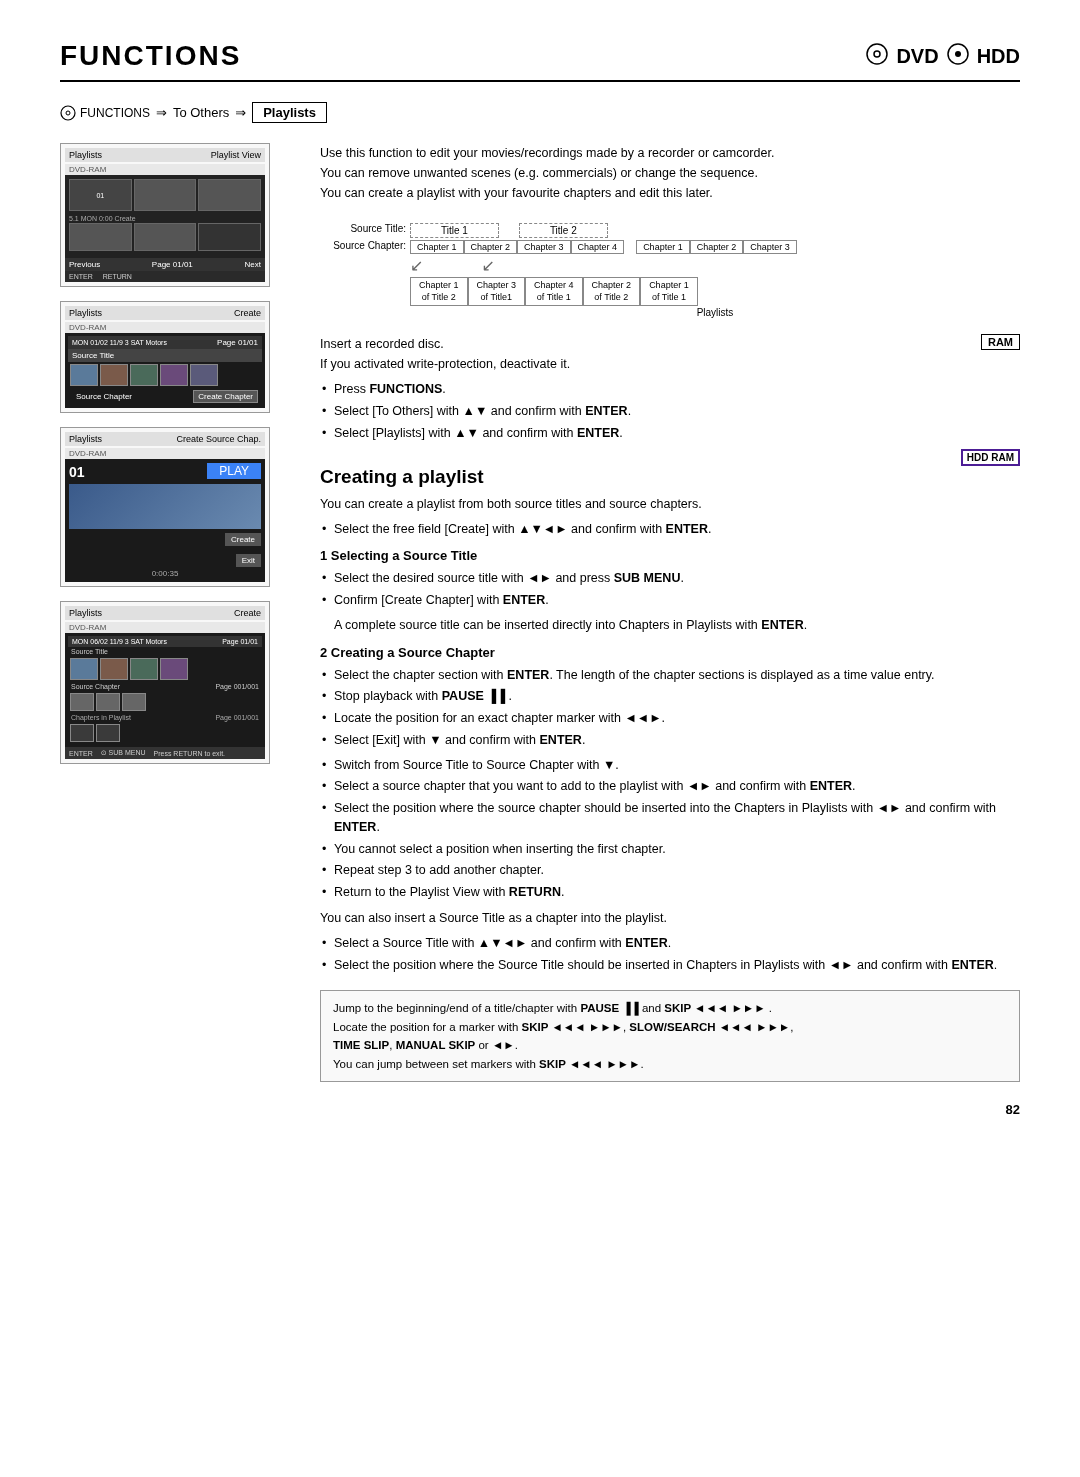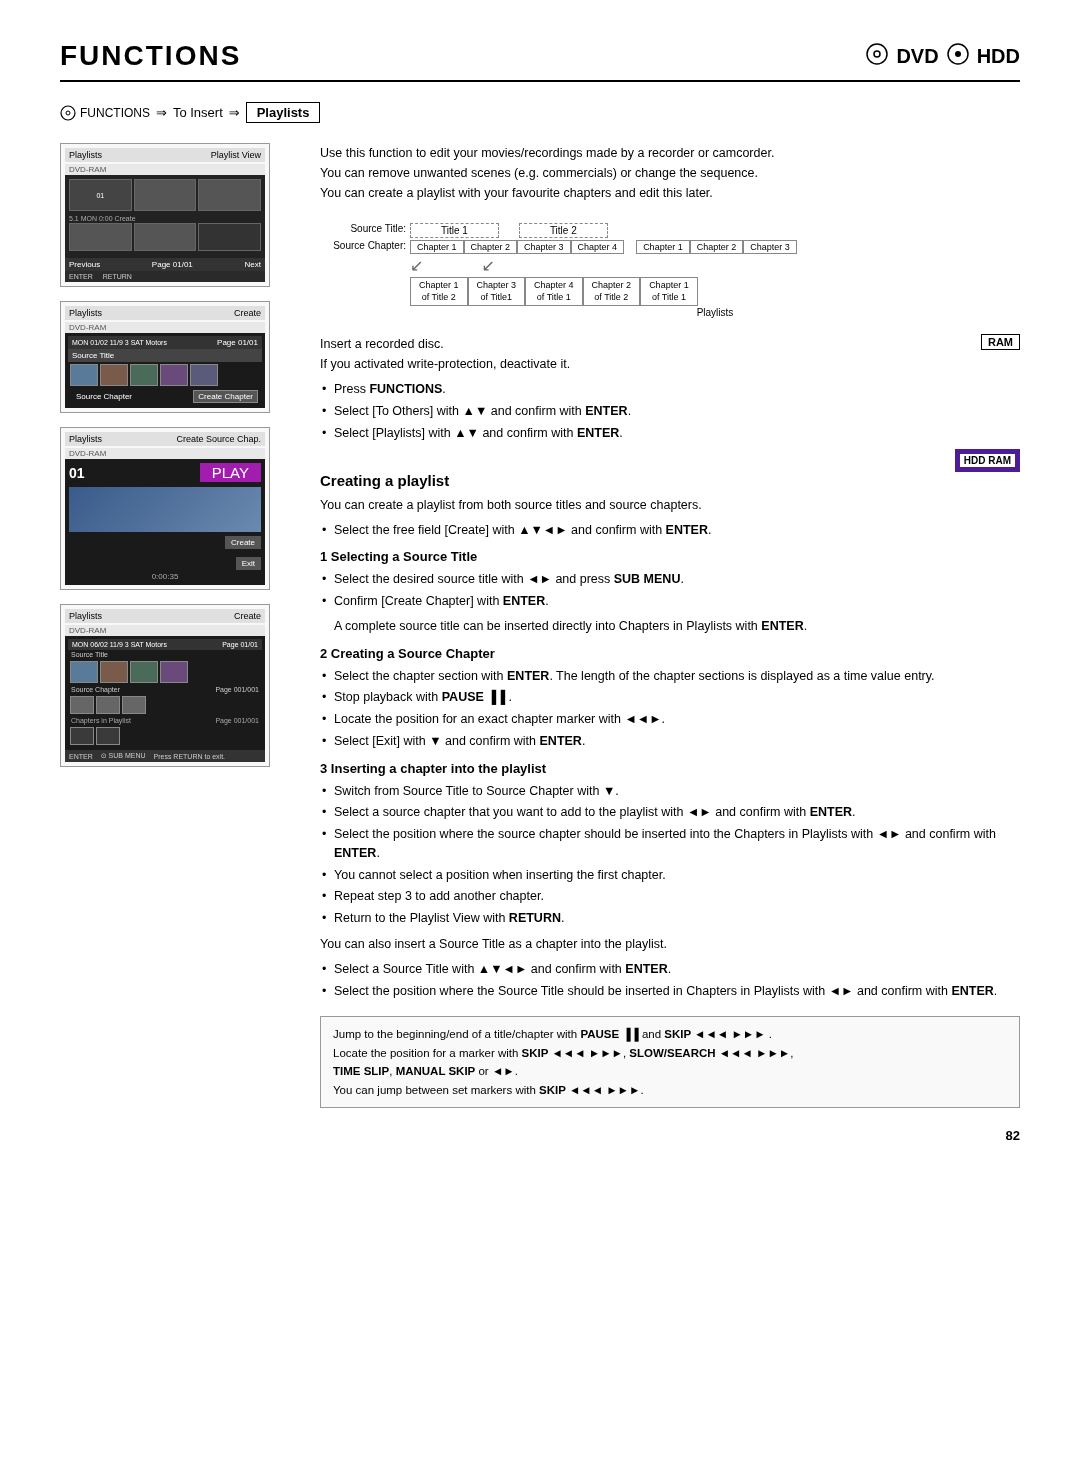--- a/index.html
+++ b/index.html
@@ -85,21 +85,21 @@
       font-size: 12.5px;
       line-height: 1.5;
     }
     .bullet-list li::before {
       content: "•";
       position: absolute;
       left: 2px;
     }
     .section-title {
       font-weight: bold;
-      font-size: 15px;
+      font-size: 19px;
       margin: 10px 0 6px 0;
       clear: both;
     }
     .step-title {
       font-weight: bold;
       font-size: 13px;
       margin: 10px 0 4px 0;
     }
     .indent-text {
       margin-left: 14px;
@@ -185,23 +185,23 @@
       padding: 4px;
       color: #fff;
     }
     .play-num {
       font-size: 14px;
       font-weight: bold;
       color: #fff;
       margin-bottom: 2px;
     }
     .play-btn {
-      background: #a21caf;
-      color: #fff;
-      font-size: 15px;
+      background: #3b82f6;
+      color: #fff;
+      font-size: 12px;
       text-align: right;
       padding: 2px;
       margin-bottom: 3px;
     }
     .play-image {
       background: linear-gradient(135deg, #3a5a8a, #6a8ab0);
       height: 45px;
       margin-bottom: 4px;
     }
     .play-create-btn {
@@ -315,21 +315,21 @@
 
 <div class="breadcrumb">
   <div class="breadcrumb-functions">
     <svg width="16" height="16" viewBox="0 0 16 16">
         <circle cx="8" cy="8" r="7" fill="none" stroke="#000" stroke-width="1.2"></circle>
         <circle cx="8" cy="8" r="2" fill="none" stroke="#000" stroke-width="1"></circle>
       </svg>
     <span>FUNCTIONS</span>
   </div>
   <span>⇒</span>
-  <span>To Insert</span>
+  <span>To Others</span>
   <span>⇒</span>
   <span class="breadcrumb-label">Playlists</span>
 </div>
 
 <div class="main-content">
 
   <div class="left-panel">
 
     <div class="screen-box">
       <div class="screen-header">
@@ -508,21 +508,21 @@
       <div style="font-size:12.5px;line-height:1.6;">Insert a recorded disc.</div>
       <div style="font-size:12.5px;line-height:1.6;">If you activated write-protection, deactivate it.</div>
     </div>
     <ul class="bullet-list">
       <li>Press <b>FUNCTIONS</b>.</li>
       <li>Select [To Others] with <b>▲▼</b> and confirm with <b>ENTER</b>.</li>
       <li>Select [Playlists] with <b>▲▼</b> and confirm with <b>ENTER</b>.</li>
     </ul>
 
     <div class="clearfix">
-      <span style="display:inline-block;border:5px solid #4c1d95;padding:1px 4px;font-size:10px;font-weight:bold;float:right;">HDD RAM</span>
+      <span style="display:inline-block;border:2px solid #4c1d95;padding:1px 4px;font-size:10px;font-weight:bold;float:right;">HDD RAM</span>
       <div class="section-title">Creating a playlist</div>
     </div>
     <div style="font-size:12.5px;line-height:1.6;margin-bottom:6px;">You can create a playlist from both source titles and source chapters.</div>
     <ul class="bullet-list">
       <li>Select the free field [Create] with <b>▲▼◄►</b> and confirm with <b>ENTER</b>.</li>
     </ul>
 
     <div class="step-title"><span>1</span> Selecting a <b>Source Title</b></div>
     <ul class="bullet-list">
       <li>Select the desired source title with <b>◄►</b> and press <b>SUB MENU</b>.</li>
@@ -531,21 +531,20 @@
     <div class="indent-text">A complete source title can be inserted directly into Chapters in Playlists with <b>ENTER</b>.</div>
 
     <div class="step-title"><span>2</span> Creating a <b>Source Chapter</b></div>
     <ul class="bullet-list">
       <li>Select the chapter section with <b>ENTER</b>. The length of the chapter sections is displayed as a time value entry.</li>
       <li>Stop playback with <b>PAUSE ▐▐</b> .</li>
       <li>Locate the position for an exact chapter marker with <b>◄◄►</b>.</li>
       <li>Select [Exit] with <b>▼</b> and confirm with <b>ENTER</b>.</li>
     </ul>
 
-    <div class="step-title"><span>3</span> <b>Inserting a chapter into the playlist</b></div>
     <ul class="bullet-list">
       <li>Switch from Source Title to Source Chapter with <b>▼</b>.</li>
       <li>Select a source chapter that you want to add to the playlist with <b>◄►</b> and confirm with <b>ENTER</b>.</li>
       <li>Select the position where the source chapter should be inserted into the Chapters in Playlists with <b>◄►</b> and confirm with <b>ENTER</b>.</li>
       <li>You cannot select a position when inserting the first chapter.</li>
       <li>Repeat step 3 to add another chapter.</li>
       <li>Return to the Playlist View with <b>RETURN</b>.</li>
     </ul>
     <div style="font-size:12.5px;line-height:1.6;margin-bottom:4px;">You can also insert a Source Title as a chapter into the playlist.</div>
     <ul class="bullet-list">

